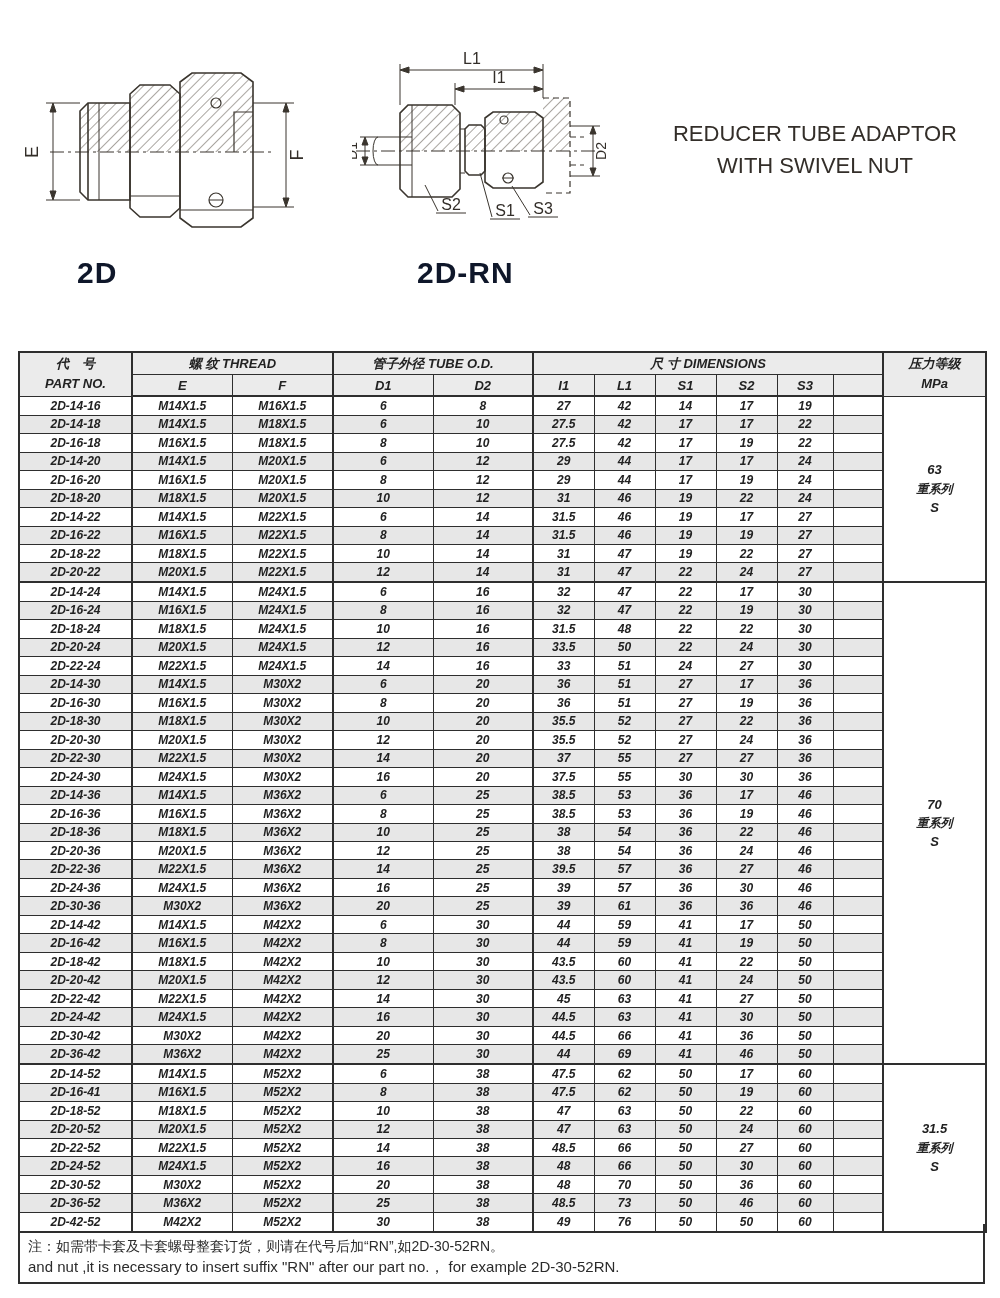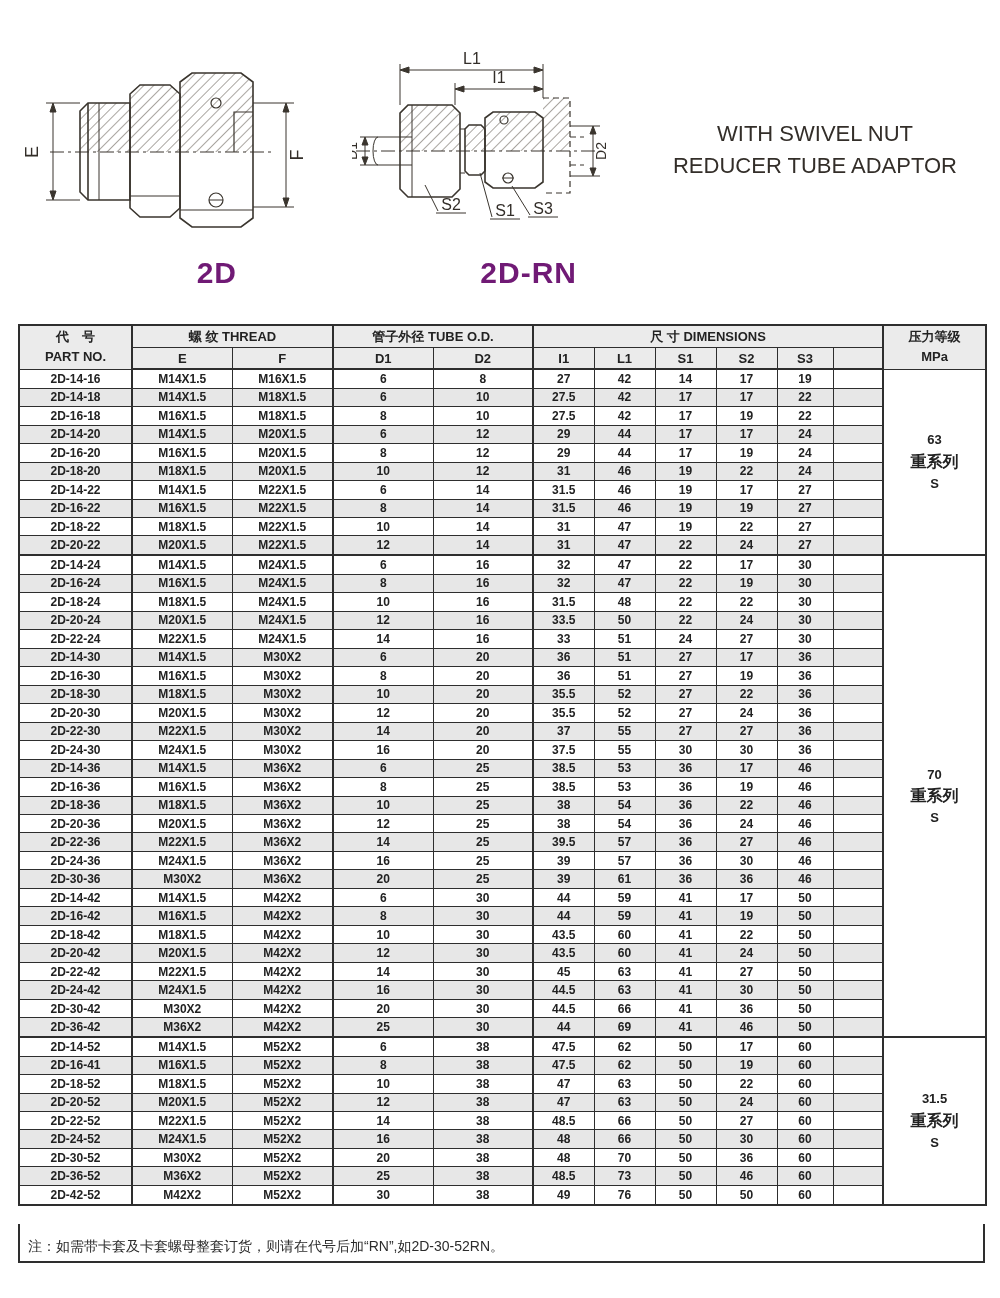--- a/index.html
+++ b/index.html
@@ -1,39 +1,39 @@
 <!DOCTYPE html>
 <html><head>
 <meta charset="utf-8">
 <style>
   html,body{margin:0;padding:0;background:#ffffff;}
   .page{position:relative;width:1000px;height:1298px;background:#fff;overflow:hidden;
         font-family:"Liberation Sans",sans-serif;color:#2b2b2b;}
   
   .drawing{position:absolute;}
-  .fig-label{position:absolute;text-align:right;font-weight:bold;font-size:30px;color:#701a75;
+  .fig-label{position:absolute;text-align:left;font-weight:bold;font-size:30px;color:#0f172a;
              letter-spacing:1px;}
   .title-block{position:absolute;left:640px;top:118px;width:350px;text-align:center;color:#332e29;}
   .title-zh{font-size:24px;letter-spacing:2px;margin-bottom:10px;}
   .title-en{font-size:22px;line-height:1.45;}
   
-  .tbl-wrap{position:absolute;left:18px;top:324px;}
+  .tbl-wrap{position:absolute;left:18px;top:351px;font-style:italic;}
   .data-table{border-collapse:collapse;table-layout:fixed;width:967px;height:882px;
               font-weight:bold;font-size:12px;color:#222;}
   .data-table th,.data-table td{border:1px solid #2e2e2e;text-align:center;padding:0;overflow:hidden;}
   .data-table{border:2px solid #2e2e2e;}
   .data-table thead th{background:#ebebeb;font-size:13px;font-weight:bold;}
   .data-table thead tr.h1 th{height:21px;}
   .data-table thead tr.h2 th{height:20px;border-bottom-width:2px;}
   .two-line div{line-height:20px;}
   .bL2{border-left-width:2px !important;}
   tr.stripe td{background:#e7e7e7;}
   tr.grp-top td{border-top-width:2px;}
   td.pressure{background:#fff !important;font-size:13px;line-height:1.5;vertical-align:middle;}
-  td.pressure .zh{font-size:16px;}
+  td.pressure .zh{font-size:12px;}
   
   .note{position:absolute;left:18px;top:1224px;width:967px;box-sizing:border-box;
         border:2px solid #2e2e2e;border-top:none;padding:12px 8px 5px;color:#2b2b2b;}
   .note .zh{font-size:14px;line-height:20px;}
   .note .en{font-size:15px;line-height:21px;}
   svg text{fill:#332e29;font-family:"Liberation Sans",sans-serif;}
 </style>
 </head>
 <body>
 
@@ -173,22 +173,22 @@
       <line x1="160" y1="144" x2="178" y2="173"></line>
         <line x1="176" y1="175" x2="206" y2="175"></line>
     </g>
     <text x="99" y="168" text-anchor="middle" font-size="16">S2</text>
     <text x="153" y="174" text-anchor="middle" font-size="16">S1</text>
     <text x="191" y="172" text-anchor="middle" font-size="16">S3</text>
   </svg>
   <div class="fig-label" style="left:417px;top:256px;width:160px;">2D-RN</div>
 
   <div class="title-block">
+    <div class="title-en">REDUCER TUBE ADAPTOR</div>
     <div class="title-en">WITH SWIVEL NUT</div>
-    <div class="title-en">REDUCER TUBE ADAPTOR</div>
   </div>
 
   <div class="tbl-wrap">
     <table class="data-table">
       <colgroup>
         <col style="width:113px">
           <col style="width:100px">
           <col style="width:101px">
         <col style="width:100px">
           <col style="width:100px">
@@ -827,15 +827,16 @@
             <td>50</td>
             <td>60</td>
             <td></td>
           </tr>
         </tbody>
     </table>
   </div>
 
   <div class="note">
     <div class="zh">注：如需带卡套及卡套螺母整套订货，则请在代号后加“RN”,如2D-30-52RN。</div>
+    <div class="en">and nut ,it is necessary to insert suffix "RN" after our part no.，  for example 2D-30-52RN.</div>
   </div>
 
 </div>
 
 </body></html>

